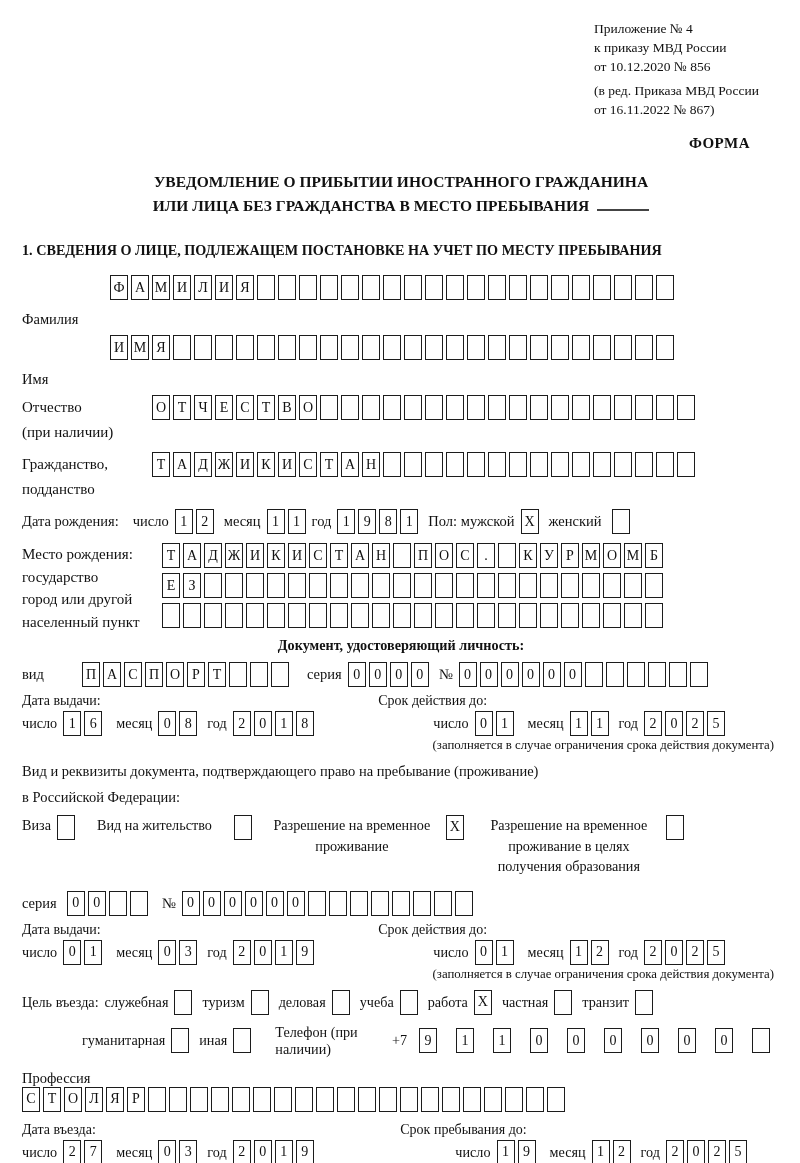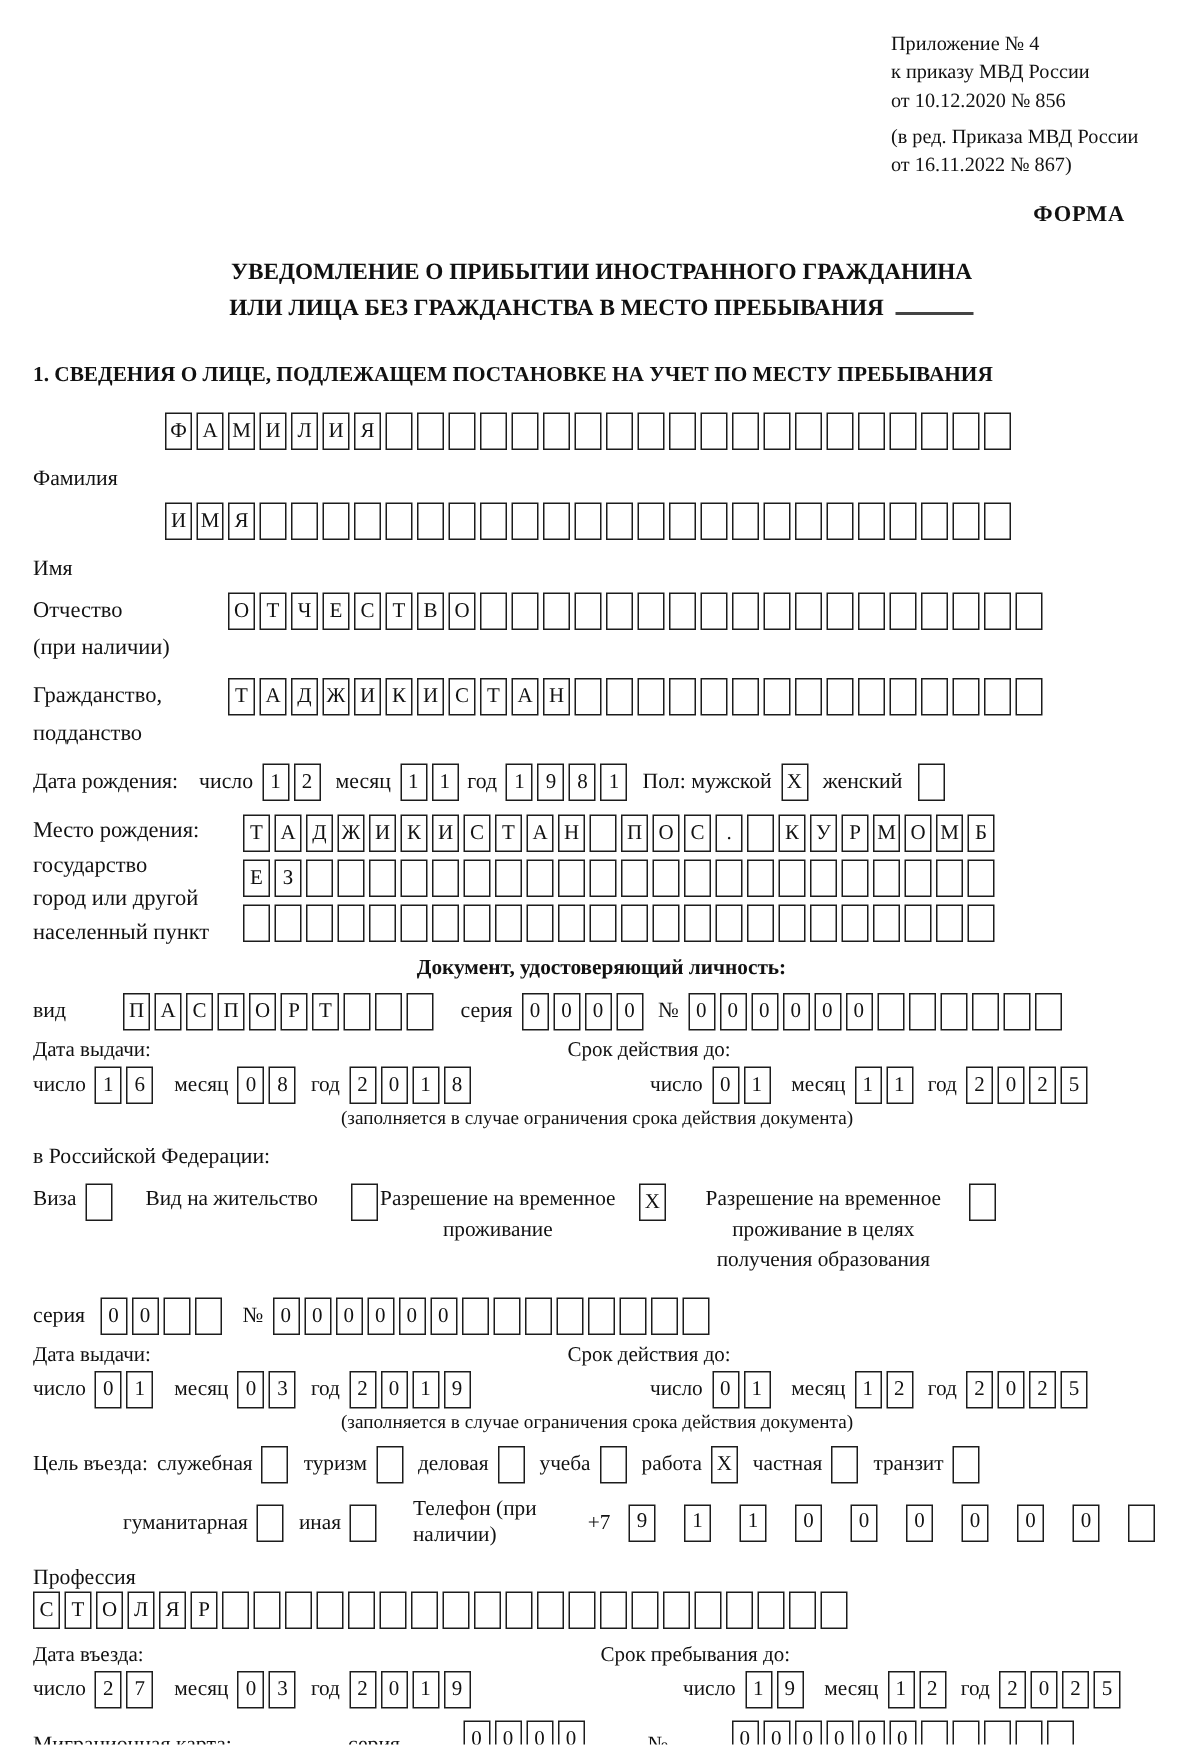--- a/index.html
+++ b/index.html
@@ -30,21 +30,21 @@
   
   .il{display:flex;align-items:center;}
   .ml6{margin-left:6px;} .ml10{margin-left:10px;} .ml14{margin-left:14px;} .ml18{margin-left:18px;}
   .doc-heading{text-align:center;font-weight:bold;font-size:14.2px;margin:4px 0 8px 0;}
   
   .drow{display:flex;margin-bottom:2px;}
   .dcol-l{width:47%;flex:none;}
   .dcol-r{width:53%;flex:none;}
   .dhead{text-align:left;font-size:14px;margin-bottom:2px;}
   .dline{display:flex;align-items:center;font-size:14.2px;}
-  .dnote{text-align:center;font-size:12.8px;padding-right:6px;margin:2px 0 8px 0;}
+  .dnote{text-align:right;font-size:12.8px;padding-right:6px;margin:2px 0 8px 0;}
   .para{font-size:14.5px;margin:2px 0 8px 0;line-height:1.5;}
   
   .optline{display:flex;align-items:flex-start;margin-bottom:8px;}
   .optlbl{font-size:14.2px;text-align:center;line-height:1.45;}
   .purpose-line{display:flex;align-items:center;font-size:14.2px;margin-bottom:9px;flex-wrap:nowrap;}
   .purpose-line .cb{margin:0 10px 0 6px;}
 </style>
 </head>
 <body>
 
@@ -397,28 +397,29 @@
             <span class="cb">2</span>
             <span class="cb">0</span>
             <span class="cb">2</span>
             <span class="cb">5</span>
           </div>
       </div>
     </div>
   </div>
   <div class="dnote">(заполняется в случае ограничения срока действия документа)</div>
 
+  <div class="para" style="margin-bottom:4px;">Вид и реквизиты документа, подтверждающего право на пребывание (проживание)</div>
   <div class="para" style="margin-bottom:6px;">в Российской Федерации:</div>
 
   <div class="optline">
     <span class="optlbl">Виза</span>
     <span class="cb ml6"></span>
     <span class="optlbl" style="margin-left:22px;">Вид на жительство</span>
     <span class="cb" style="margin-left:22px;"></span>
-    <span class="optlbl" style="width:160px;">Разрешение на временное проживание</span>
+    <span class="optlbl" style="margin-left:20px;width:160px;">Разрешение на временное проживание</span>
     <span class="cb" style="margin-left:14px;">X</span>
     <span class="optlbl" style="margin-left:20px;width:170px;">Разрешение на временное проживание в целях получения образования</span>
     <span class="cb" style="margin-left:12px;"></span>
   </div>
 
   <div class="row il" style="align-items:center;margin:14px 0 6px 0;">
     <span class="lbl" style="padding-top:0;">серия</span>
     <div class="cells ml10">
         <span class="cb">0</span>
         <span class="cb">0</span>

